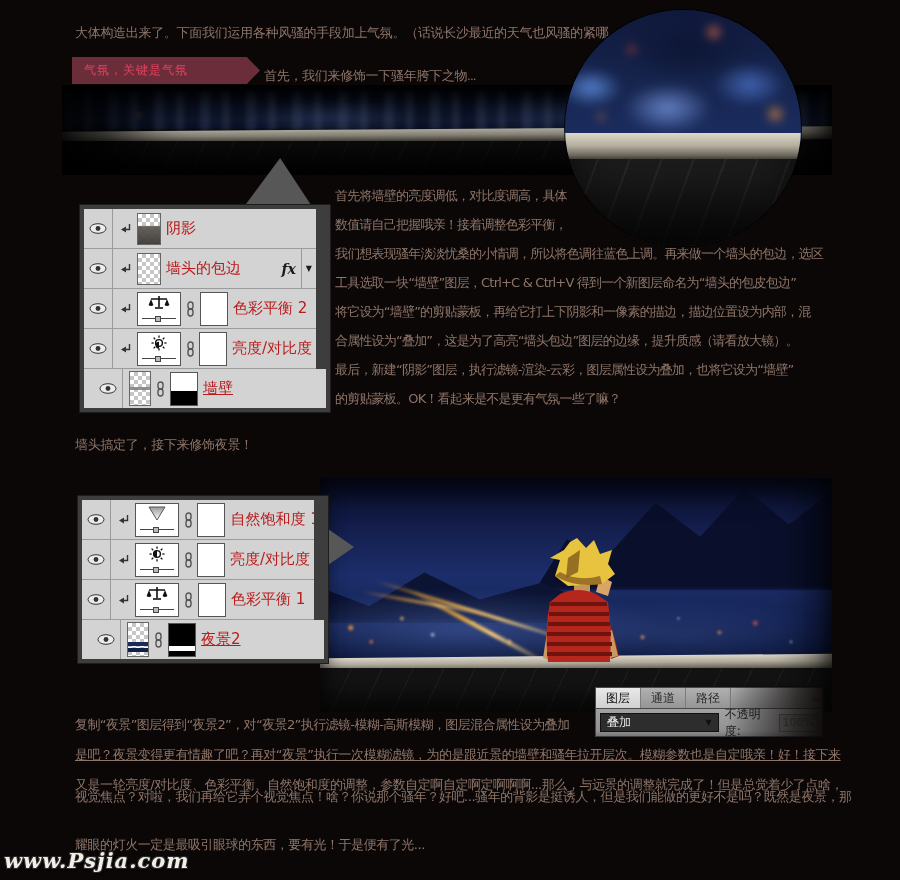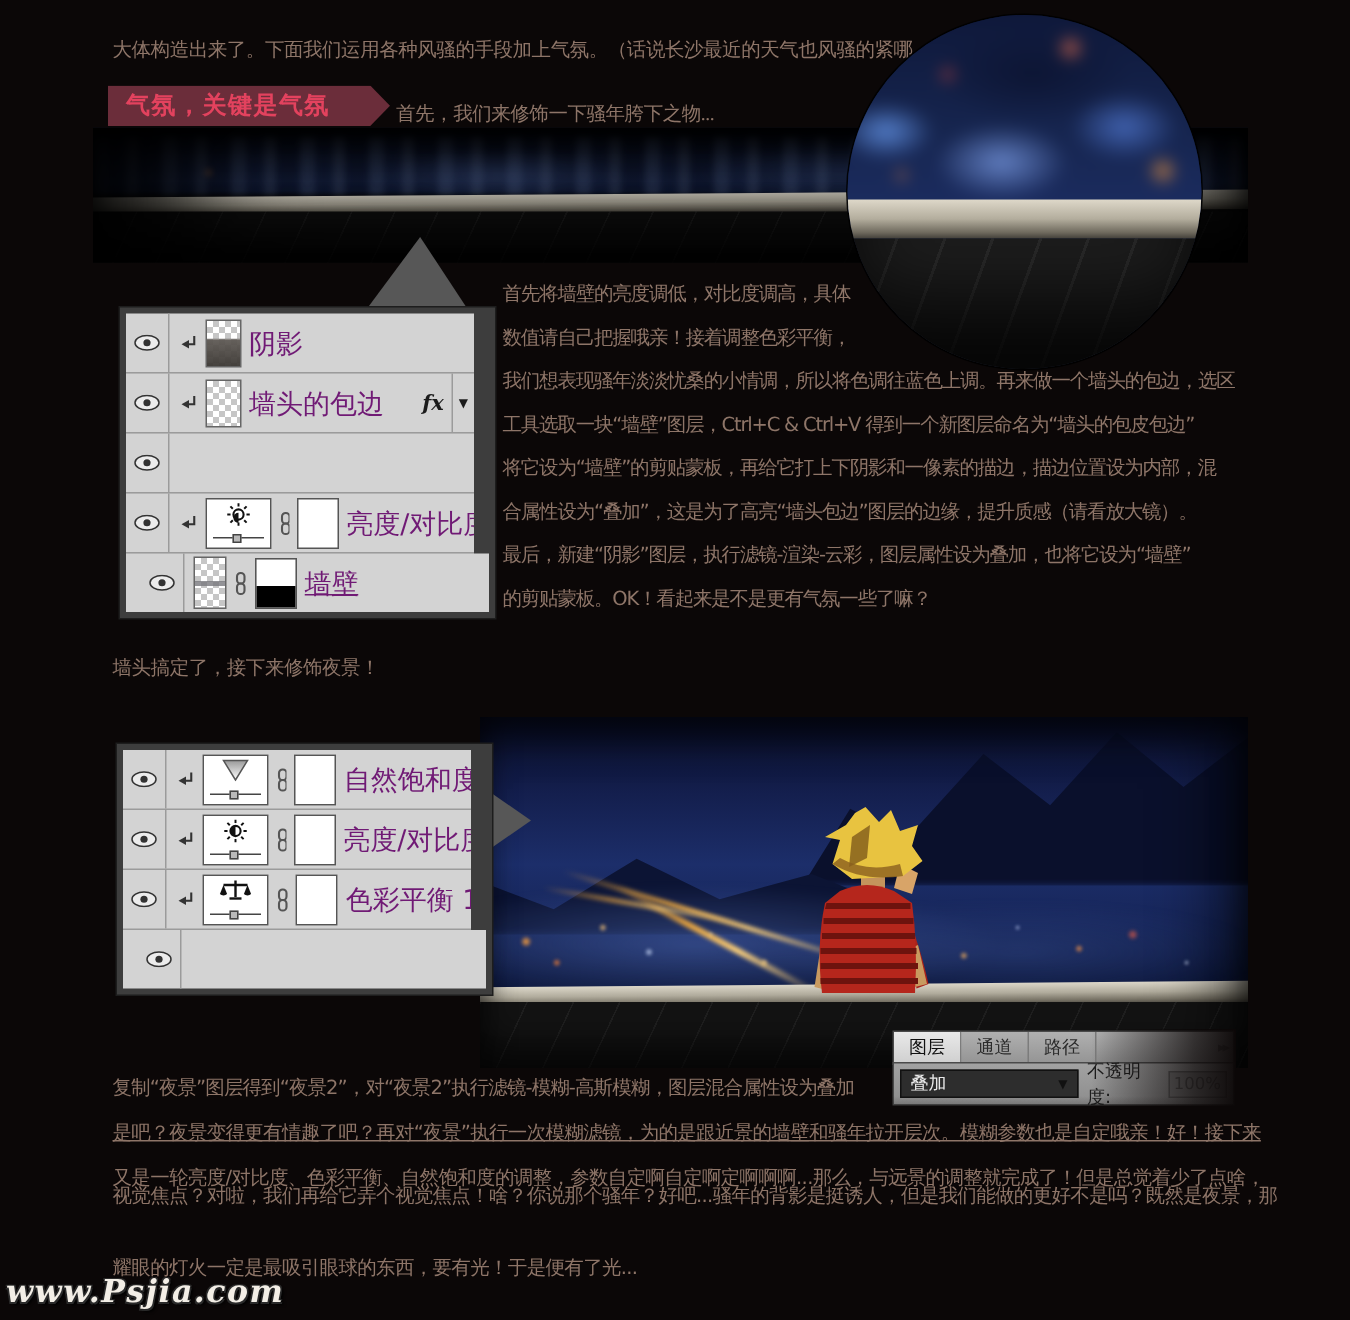--- a/index.html
+++ b/index.html
@@ -4,21 +4,21 @@
 <style>
   html,body{margin:0;padding:0;background:#000;}
   #canvas{position:relative;width:900px;height:880px;background:#0b0707;overflow:hidden;
           font-family:"DejaVu Sans","Liberation Sans",sans-serif;}
   .txt{position:absolute;color:#8e7568;font-size:13px;letter-spacing:-0.3px;white-space:nowrap;}
 
   
   #banner{position:absolute;left:72px;top:57px;width:188px;height:27px;background:#6b2d3a;
           clip-path:polygon(0 0,93% 0,100% 50%,93% 100%,0 100%);
           display:flex;align-items:center;padding-left:12px;box-sizing:border-box;}
-  #banner span{color:#e3425e;font-weight:bold;font-size:16px;letter-spacing:1px;}
+  #banner span{color:#e3425e;font-weight:normal;font-size:12px;letter-spacing:1px;}
 
   
   #strip{position:absolute;left:62px;top:85px;width:770px;height:90px;overflow:hidden;
          background:linear-gradient(180deg,#05070d 0%,#0b1122 16%,#131d3a 40%,#0e1730 47%,#0a0d16 50%,#0e0e0e 52%);}
   #strip .scity{position:absolute;left:0;top:6px;right:0;height:40px;
      background:
        radial-gradient(ellipse 60px 30px at 90% 70%,rgba(235,140,40,.55),transparent 70%),
        radial-gradient(circle 3px at 86% 40%,rgba(255,160,60,.9),transparent),
        radial-gradient(circle 3px at 93% 30%,rgba(255,120,50,.8),transparent),
        radial-gradient(circle 3px at 10% 60%,rgba(255,150,60,.6),transparent),
@@ -74,21 +74,21 @@
   .thumb .ov{position:absolute;inset:0;}
   .adj{width:44px;height:34px;background:#fff;border:1px solid #555;flex:none;
        display:flex;flex-direction:column;align-items:center;justify-content:space-between;
        padding:2px 2px 2px;box-sizing:border-box;}
   .slider{width:34px;height:8px;position:relative;flex:none;}
   .slider::before{content:"";position:absolute;left:0;right:0;top:3px;height:1px;background:#444;}
   .slider::after{content:"";position:absolute;left:13px;top:1px;width:6px;height:6px;background:#b9b9b9;border:1px solid #444;box-sizing:border-box;}
   .mask{width:26px;height:32px;border:1px solid #555;background:#fff;flex:none;}
   .mask.split{background:linear-gradient(180deg,#fff 0 55%,#000 55% 100%);}
   .mask.nightmask{background:linear-gradient(180deg,#000 0 68%,#fff 68% 85%,#000 85% 100%);}
-  .llabel{font-size:18px;color:#701a75;white-space:nowrap;overflow:hidden;}
+  .llabel{font-size:15px;color:#b91c1c;white-space:nowrap;overflow:hidden;}
   .llabel.ul{text-decoration:underline;}
   .fxwrap{margin-left:auto;display:flex;align-items:center;flex:none;height:100%;}
   .fxg{font-family:"DejaVu Serif","Liberation Serif",serif;font-style:italic;font-weight:bold;font-size:14px;color:#1b1b1b;}
   .fxcaret{font-size:8px;color:#1b1b1b;padding:0 4px;margin-left:5px;border-left:1px solid #9b9b9b;height:100%;display:flex;align-items:center;}
 
   
   #night{position:absolute;left:320px;top:478px;width:512px;height:234px;overflow:hidden;
      background:linear-gradient(180deg,#0a0f2a 0%,#141f4e 22%,#1c2e6a 42%,#17265a 58%,#0e1940 74%,#0a1028 100%);}
   #night .mtn1{position:absolute;left:42%;top:-4%;width:62%;height:52%;background:#0a102c;
      clip-path:polygon(0 100%,10% 58%,22% 74%,38% 28%,52% 56%,66% 16%,80% 46%,100% 6%,100% 100%);
@@ -230,20 +230,43 @@
       </div>
     </div>
 
     <div class="prow">
       <div class="eyecell">
         <svg width="18" height="11">
             <ellipse cx="9" cy="5.5" rx="8" ry="4.8" fill="#ececec" stroke="#333"></ellipse>
             <circle cx="9" cy="5.5" r="2.4" fill="#333"></circle>
           </svg>
       </div>
+      <div class="rowbody">
+        <span class="clip">
+            <svg width="12" height="12">
+              <path d="M9.5 1 v5.5 H4.5" fill="none" stroke="#333" stroke-width="1.4"></path>
+              <polygon points="1,6.5 6,3.6 6,9.4" fill="#333"></polygon>
+            </svg>
+          </span>
+        <span class="adj">
+          <svg width="22" height="16">
+              <path d="M11 1 v11 M3 4 h16" stroke="#111" stroke-width="1.6" fill="none"></path>
+              <path d="M3 4 L0.6 10 a3 2.4 0 0 0 4.8 0 Z" fill="#111"></path>
+              <path d="M19 4 L16.6 10 a3 2.4 0 0 0 4.8 0 Z" fill="#111"></path>
+              <path d="M7 13 h8" stroke="#111" stroke-width="1.6"></path>
+            </svg>
+          <span class="slider"></span>
+        </span>
+        <svg width="9" height="16">
+            <rect x="2" y="1" width="5" height="7" rx="2.4" fill="none" stroke="#555" stroke-width="1.4"></rect>
+            <rect x="2" y="8" width="5" height="7" rx="2.4" fill="none" stroke="#555" stroke-width="1.4"></rect>
+          </svg>
+        <span class="mask"></span>
+        <span class="llabel">色彩平衡 2</span>
+      </div>
     </div>
 
     <div class="prow">
       <div class="eyecell">
         <svg width="18" height="11">
             <ellipse cx="9" cy="5.5" rx="8" ry="4.8" fill="#ececec" stroke="#333"></ellipse>
             <circle cx="9" cy="5.5" r="2.4" fill="#333"></circle>
           </svg>
       </div>
       <div class="rowbody">
@@ -457,20 +480,31 @@
       </div>
     </div>
 
     <div class="prow">
       <div class="eyecell">
         <svg width="18" height="11">
             <ellipse cx="9" cy="5.5" rx="8" ry="4.8" fill="#ececec" stroke="#333"></ellipse>
             <circle cx="9" cy="5.5" r="2.4" fill="#333"></circle>
           </svg>
       </div>
+      <div class="rowbody">
+        <span class="thumb tall">
+            <span class="ov" style="background:linear-gradient(180deg,transparent 0 58%,#1a2a5e 58% 70%,transparent 70% 76%,#10204a 76% 88%,transparent 88%);"></span>
+          </span>
+        <svg width="9" height="16">
+            <rect x="2" y="1" width="5" height="7" rx="2.4" fill="none" stroke="#555" stroke-width="1.4"></rect>
+            <rect x="2" y="8" width="5" height="7" rx="2.4" fill="none" stroke="#555" stroke-width="1.4"></rect>
+          </svg>
+        <span class="mask nightmask"></span>
+        <span class="llabel ul">夜景2</span>
+      </div>
     </div>
 
   </div>
 
   <div id="mini">
     <div class="tabbar">
       <div class="tab active">图层</div>
       <div class="tab">通道</div>
       <div class="tab">路径</div>
       <div class="panelmenu">▸▸</div>

